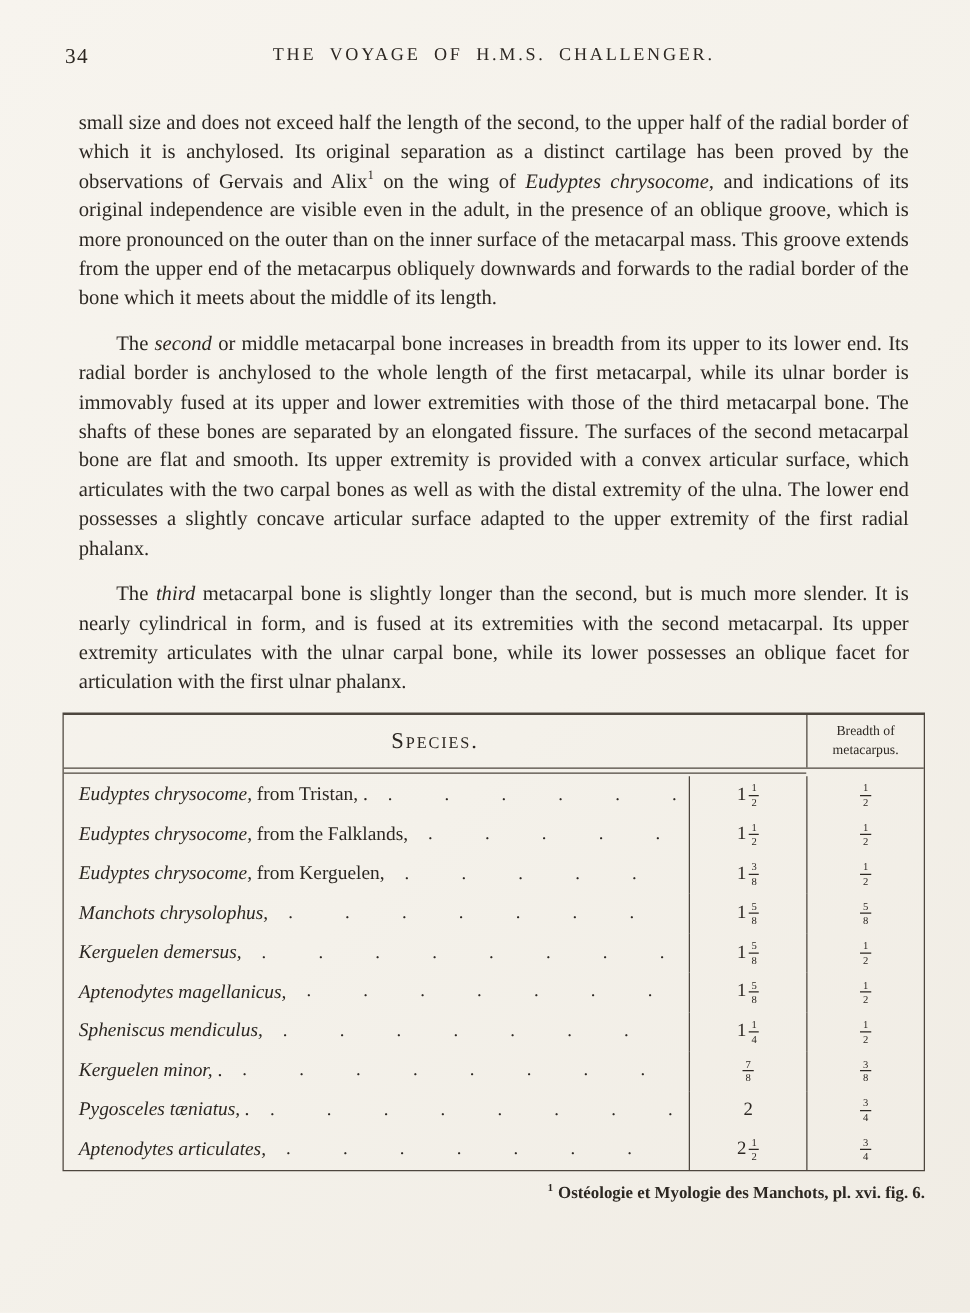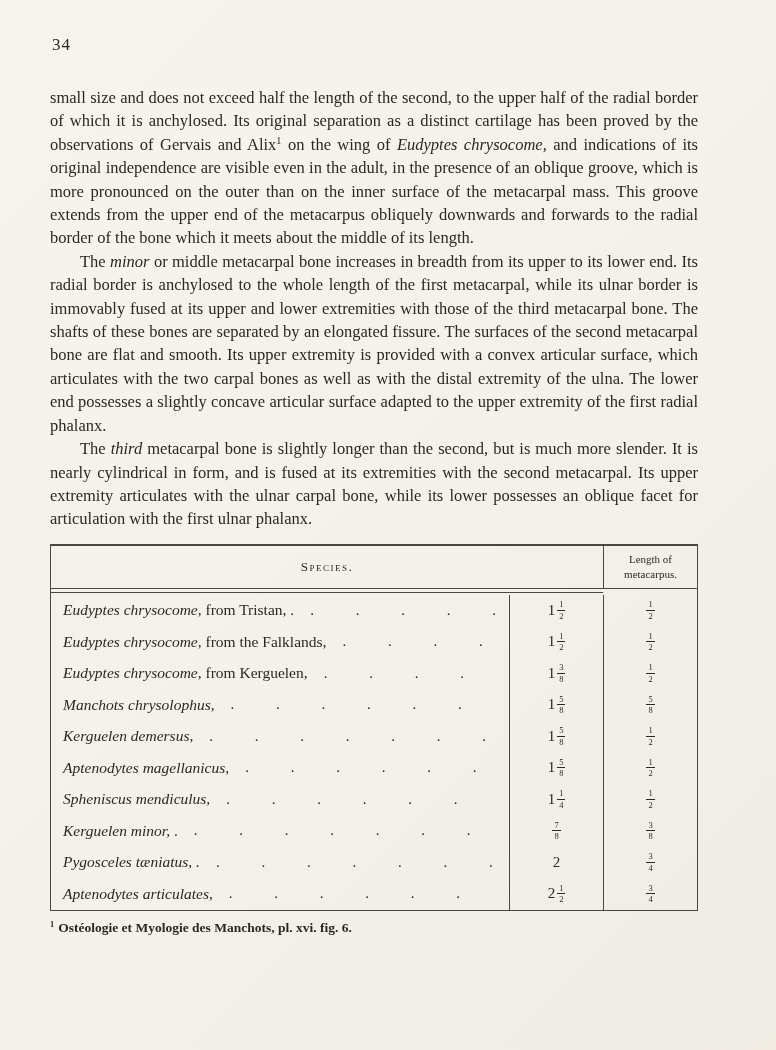--- a/index.html
+++ b/index.html
@@ -1,47 +1,47 @@
 <!DOCTYPE html>
 <html><head>
 <meta charset="utf-8">
 <style>
   html, body { margin:0; padding:0; background:#f6f3ed; }
   .page {
     position:relative;
     width:776px; height:1050px;
     box-sizing:border-box;
-    padding:34px 78px 0 50px;
+    padding:34px 36px 0 50px;
     background: linear-gradient(135deg, #f7f4ee 0%, #f4f1ea 55%, #f0ecE4 100%);
     font-family:"Liberation Serif","DejaVu Serif",serif;
     color:#2c2722;
     overflow:hidden;
   }
   
   .pheader { position:relative; height:24px; margin-bottom:28px; }
   .page-num { position:absolute; left:2px; top:1px; font-size:17px; letter-spacing:1px; }
   .running-title { text-align:center; font-size:14.5px; letter-spacing:2.2px; word-spacing:5px; padding-top:2px; }
   
   .body-text { font-size:16.5px; line-height:23.4px; text-align:justify; }
-  .para { margin:0; text-indent:30px; }
+  .para { margin:13px; text-indent:30px; }
   .para.first { text-indent:0; }
   .it { font-style:italic; }
   .fn-ref { font-size:0.62em; vertical-align:super; line-height:0; }
   
   .stable {
     margin-top:13px;
     border:1px solid #4d463e;
     border-top-width:2.5px;
     background:transparent;
   }
   .thead { display:flex; align-items:stretch; border-bottom:1px solid #4d463e; min-height:42px; }
   .th-species {
     flex:1; position:relative;
     display:flex; align-items:center; justify-content:center;
-    font-variant:small-caps; letter-spacing:1.5px; font-size:13px;
+    font-variant:small-caps; letter-spacing:1.5px; font-size:18px;
   }
   .th-species::after {
     content:""; position:absolute; left:0; right:0; bottom:-5px;
     height:1px; background:#4d463e;
   }
   .th-num {
     width:94px; border-left:1px solid #4d463e;
     display:flex; align-items:center; justify-content:center;
     text-align:center; font-size:11px; line-height:1.35; padding:4px 5px;
     box-sizing:border-box;
@@ -64,52 +64,53 @@
     display:flex; align-items:center; justify-content:center;
     font-size:15px; gap:2px;
   }
   .frac {
     display:inline-block; text-align:center; line-height:1.05;
     font-size:8.5px; vertical-align:middle;
   }
   .frac .fnum { display:block; padding:0 2px 1px 2px; border-bottom:1px solid #2c2722; }
   .frac .fden { display:block; padding-top:1px; }
   
-  .footnote { margin-top:9px; text-align:left; font-size:13.5px; font-weight:700; }
+  .footnote { margin-top:9px; text-align:right; font-size:13.5px; font-weight:700; }
   .footnote .fn-text { margin-left:4px; }
 </style>
 </head>
 <body>
 
 <div class="page">
 
   <header class="pheader">
     <span class="page-num">34</span>
+    <div class="running-title">THE VOYAGE OF H.M.S. CHALLENGER.</div>
   </header>
 
   <main class="body-text">
     <p class="para first"><span>small size and does not exceed half the length of the second, to the upper half of the radial border of which it is anchylosed. Its original separation as a distinct cartilage has been proved by the observations of Gervais and Alix</span><sup class="fn-ref">1</sup>
       <span>on the wing of</span>
       <span class="it">Eudyptes chrysocome,</span>
       <span>and indications of its original independence are visible even in the adult, in the presence of an oblique groove, which is more pronounced on the outer than on the inner surface of the metacarpal mass. This groove extends from the upper end of the metacarpus obliquely downwards and forwards to the radial border of the bone which it meets about the middle of its length.</span></p>
 
     <p class="para"><span>The</span>
-      <span class="it">minor</span>
+      <span class="it">second</span>
       <span>or middle metacarpal bone increases in breadth from its upper to its lower end. Its radial border is anchylosed to the whole length of the first metacarpal, while its ulnar border is immovably fused at its upper and lower extremities with those of the third metacarpal bone. The shafts of these bones are separated by an elongated fissure. The surfaces of the second metacarpal bone are flat and smooth. Its upper extremity is provided with a convex articular surface, which articulates with the two carpal bones as well as with the distal extremity of the ulna. The lower end possesses a slightly concave articular surface adapted to the upper extremity of the first radial phalanx.</span></p>
 
     <p class="para"><span>The</span>
       <span class="it">third</span>
       <span>metacarpal bone is slightly longer than the second, but is much more slender. It is nearly cylindrical in form, and is fused at its extremities with the second metacarpal. Its upper extremity articulates with the ulnar carpal bone, while its lower possesses an oblique facet for articulation with the first ulnar phalanx.</span></p>
 
   </main>
 
   <section class="stable">
     <div class="thead">
       <div class="th-species">Species.</div>
-      <div class="th-num">Length of metacarpus.</div>
+      <div class="th-num">Breadth of metacarpus.</div>
     </div>
     <div class="tbody">
         <div class="trow">
           <div class="cell species">
             <span class="sp-it">Eudyptes chrysocome,</span>
             <span class="sp-ro">&nbsp;from Tristan, .</span>
             <span class="leaders">. . . . . . . . . . . . . . . . . . . .</span>
           </div>
           <div class="cell num">
             <span class="whole">1</span>

